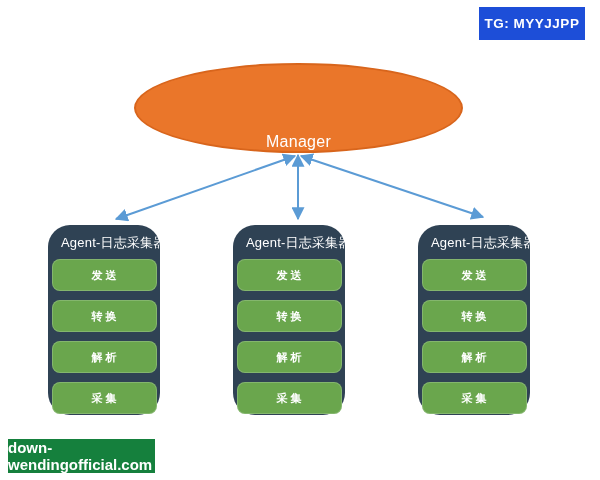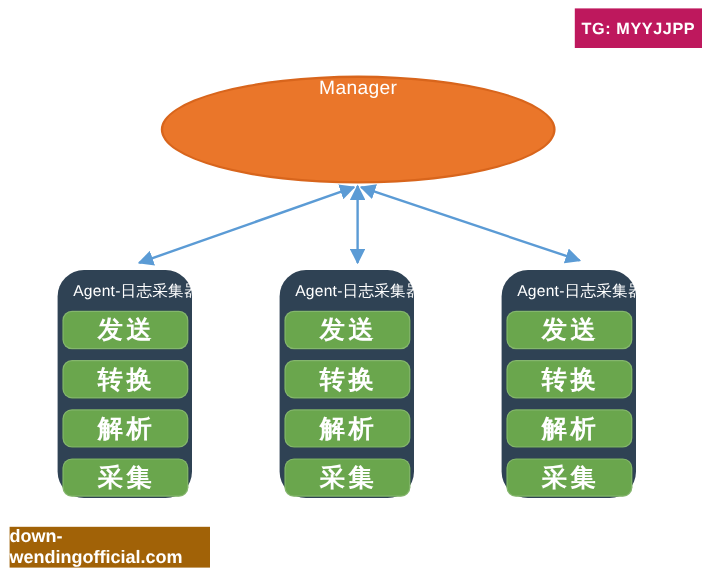--- a/index.html
+++ b/index.html
@@ -11,49 +11,49 @@
     background: #ffffff;
     overflow: hidden;
     font-family: "Liberation Sans", "DejaVu Sans", sans-serif;
   }
 
   
   .badge {
     position: absolute;
     left: 479px; top: 7px;
     width: 106px; height: 33px;
-    background: #be185d;
+    background: #1d4ed8;
     color: #ffffff;
     font-size: 13.5px;
     font-weight: bold;
     letter-spacing: 0.5px;
     display: flex; align-items: center; justify-content: center;
   }
 
   
   .watermark {
     position: absolute;
     left: 8px; top: 439px;
-    width: 167px; height: 34px;
-    background: #a16207;
+    width: 147px; height: 34px;
+    background: #15803d;
     color: #ffffff;
     font-size: 15px;
     font-weight: bold;
     display: flex; align-items: center; justify-content: center;
   }
 
   
   .manager {
     position: absolute;
     left: 134px; top: 63px;
     width: 329px; height: 90px;
     background: #EA762A;
     border: 2px solid #D8651C;
     border-radius: 50%;
-    display: flex; align-items: flex-start; justify-content: center;
+    display: flex; align-items: flex-end; justify-content: center;
   }
   .manager-label {
     color: #ffffff;
     font-size: 16px;
     letter-spacing: 0.3px;
   }
 
   
   .arrows {
     position: absolute;
@@ -86,21 +86,21 @@
     align-items: center;
     gap: 9px;
     margin-top: 7px;
   }
   .step {
     width: 105px; height: 32px;
     background: #6AA64D;
     border-radius: 8px;
     box-shadow: inset 0 0 0 1px rgba(255,255,255,0.18);
     color: #ffffff;
-    font-size: 21px;
+    font-size: 11px;
     font-weight: bold;
     letter-spacing: 3px;
     text-indent: 3px;
     display: flex; align-items: center; justify-content: center;
   }
 </style>
 </head>
 <body>
 
 <div class="canvas">

